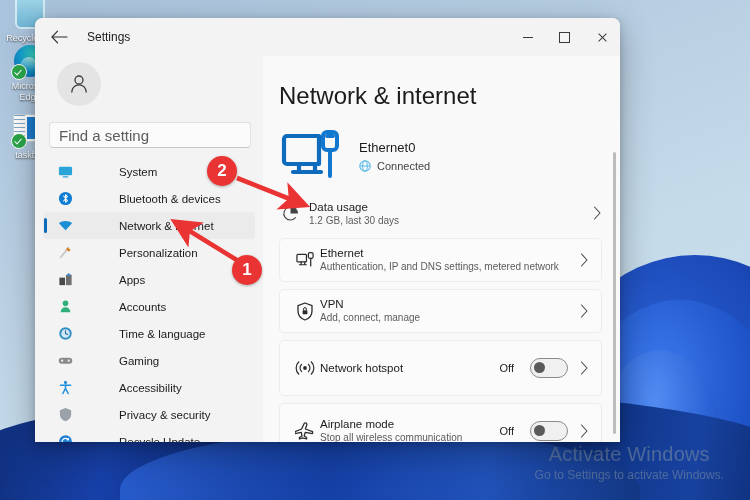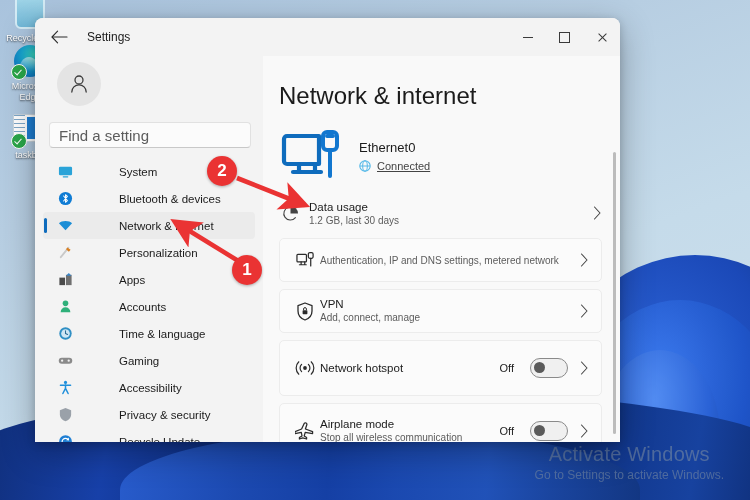--- a/index.html
+++ b/index.html
@@ -242,21 +242,21 @@
   
   #status-hero {
     display: flex; align-items: center;
     margin-top: 16px;
   }
   #hero-icon { width: 72px; height: 60px; flex-shrink: 0; }
   #hero-text { margin-left: 8px; }
   #hero-name { font-size: 13px; color: #1b1b1b; }
   #hero-state { display: flex; align-items: center; margin-top: 5px; }
   #globe-icon { margin-right: 6px; display: flex; }
-  #hero-connected { font-size: 11px; color: #444; text-decoration: underline; }
+  #hero-connected { font-size: 11px; color: #444; }
 
   
   #quick-row { display: flex; margin-top: 8px; }
   .quick {
     flex: 1; display: flex; align-items: center;
     height: 38px;
   }
   .quick-ico { width: 22px; display: flex; justify-content: center; color: #444; flex-shrink: 0; }
   .quick-text { margin-left: 8px; }
   .quick-title { font-size: 11.5px; color: #1b1b1b; }
@@ -597,20 +597,21 @@
             <svg width="19" height="18" viewBox="0 0 20 18">
               <g fill="none" stroke="currentColor" stroke-width="1.3" stroke-linejoin="round" stroke-linecap="round">
                 <rect x="1" y="3" width="10" height="8" rx="1"></rect>
                 <path d="M3.6 14 h7.2 M5.4 11 v3 M9.2 11 v3"></path>
                 <rect x="13" y="1.2" width="5" height="6" rx="1.6"></rect>
                 <path d="M15.5 7.2 v8"></path>
               </g>
             </svg>
           </span>
           <div class="card-text">
+            <div class="card-title">Ethernet</div>
             <div class="card-sub wide">Authentication, IP and DNS settings, metered network</div>
           </div>
           <div class="card-right">
             <span class="chev">
               <svg width="9" height="14" viewBox="0 0 9 14">
                   <path d="M1.5 1 L7 7 L1.5 13" fill="none" stroke="currentColor" stroke-width="1.1" stroke-linecap="round" stroke-linejoin="round"></path>
                 </svg>
             </span>
           </div>
         </div>

